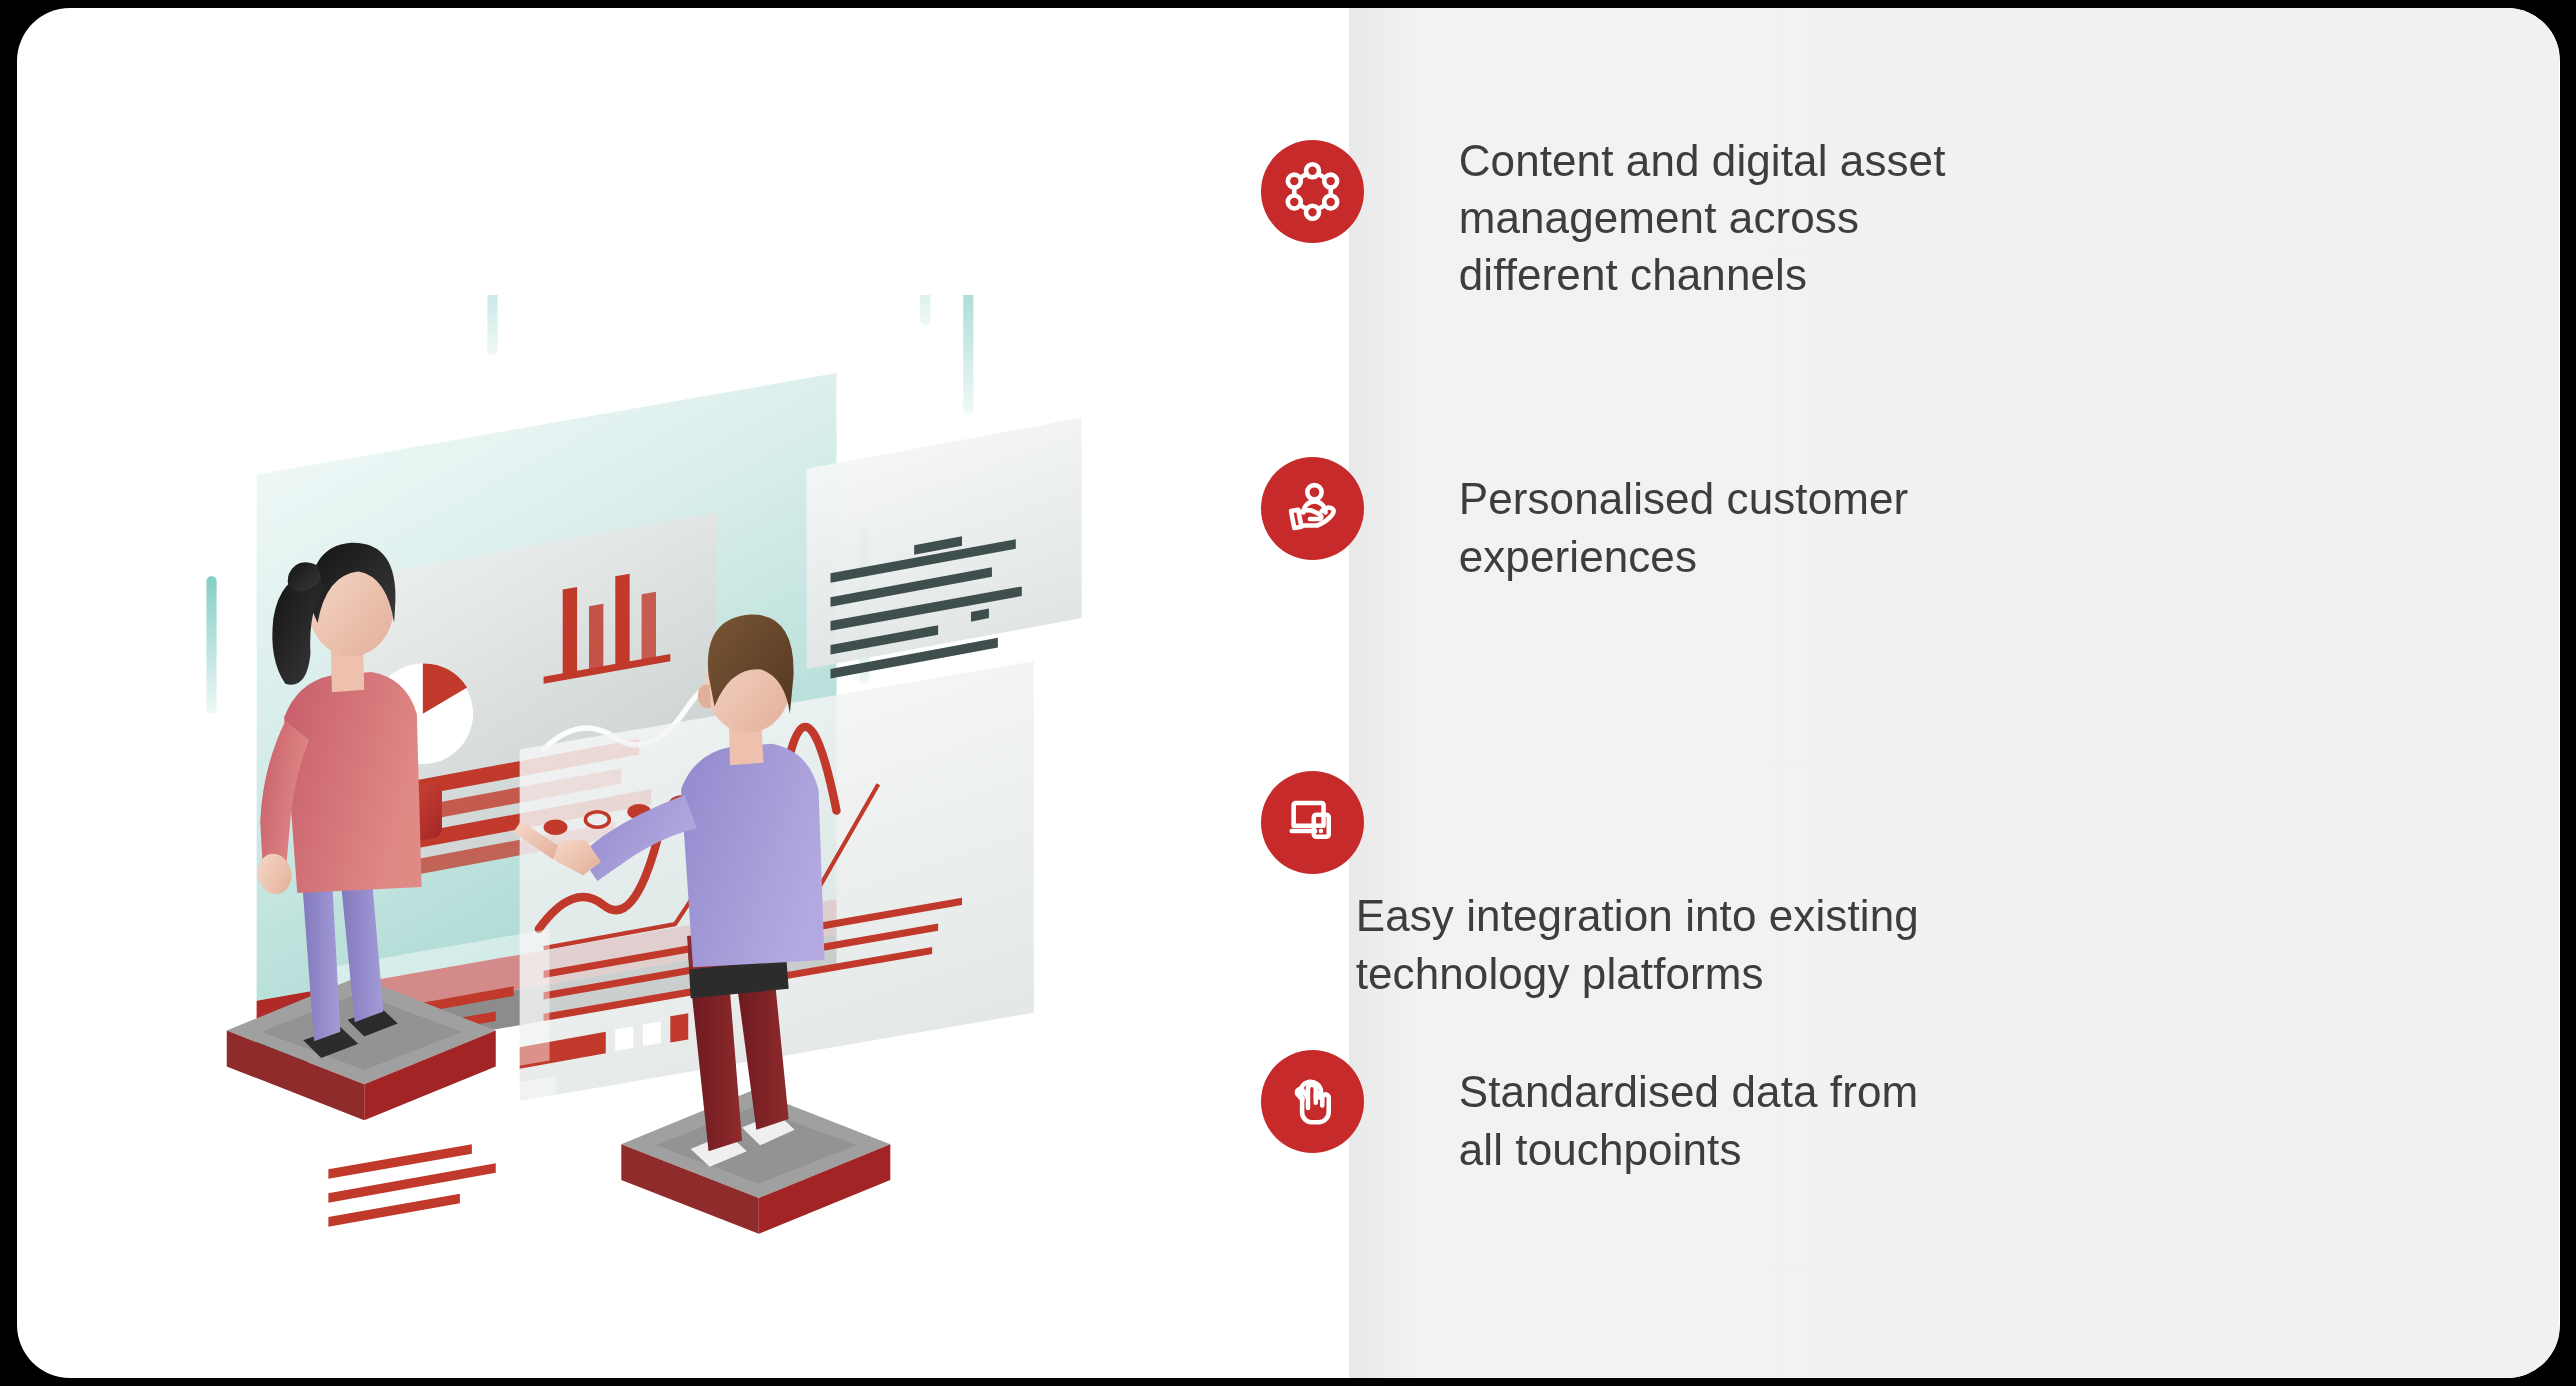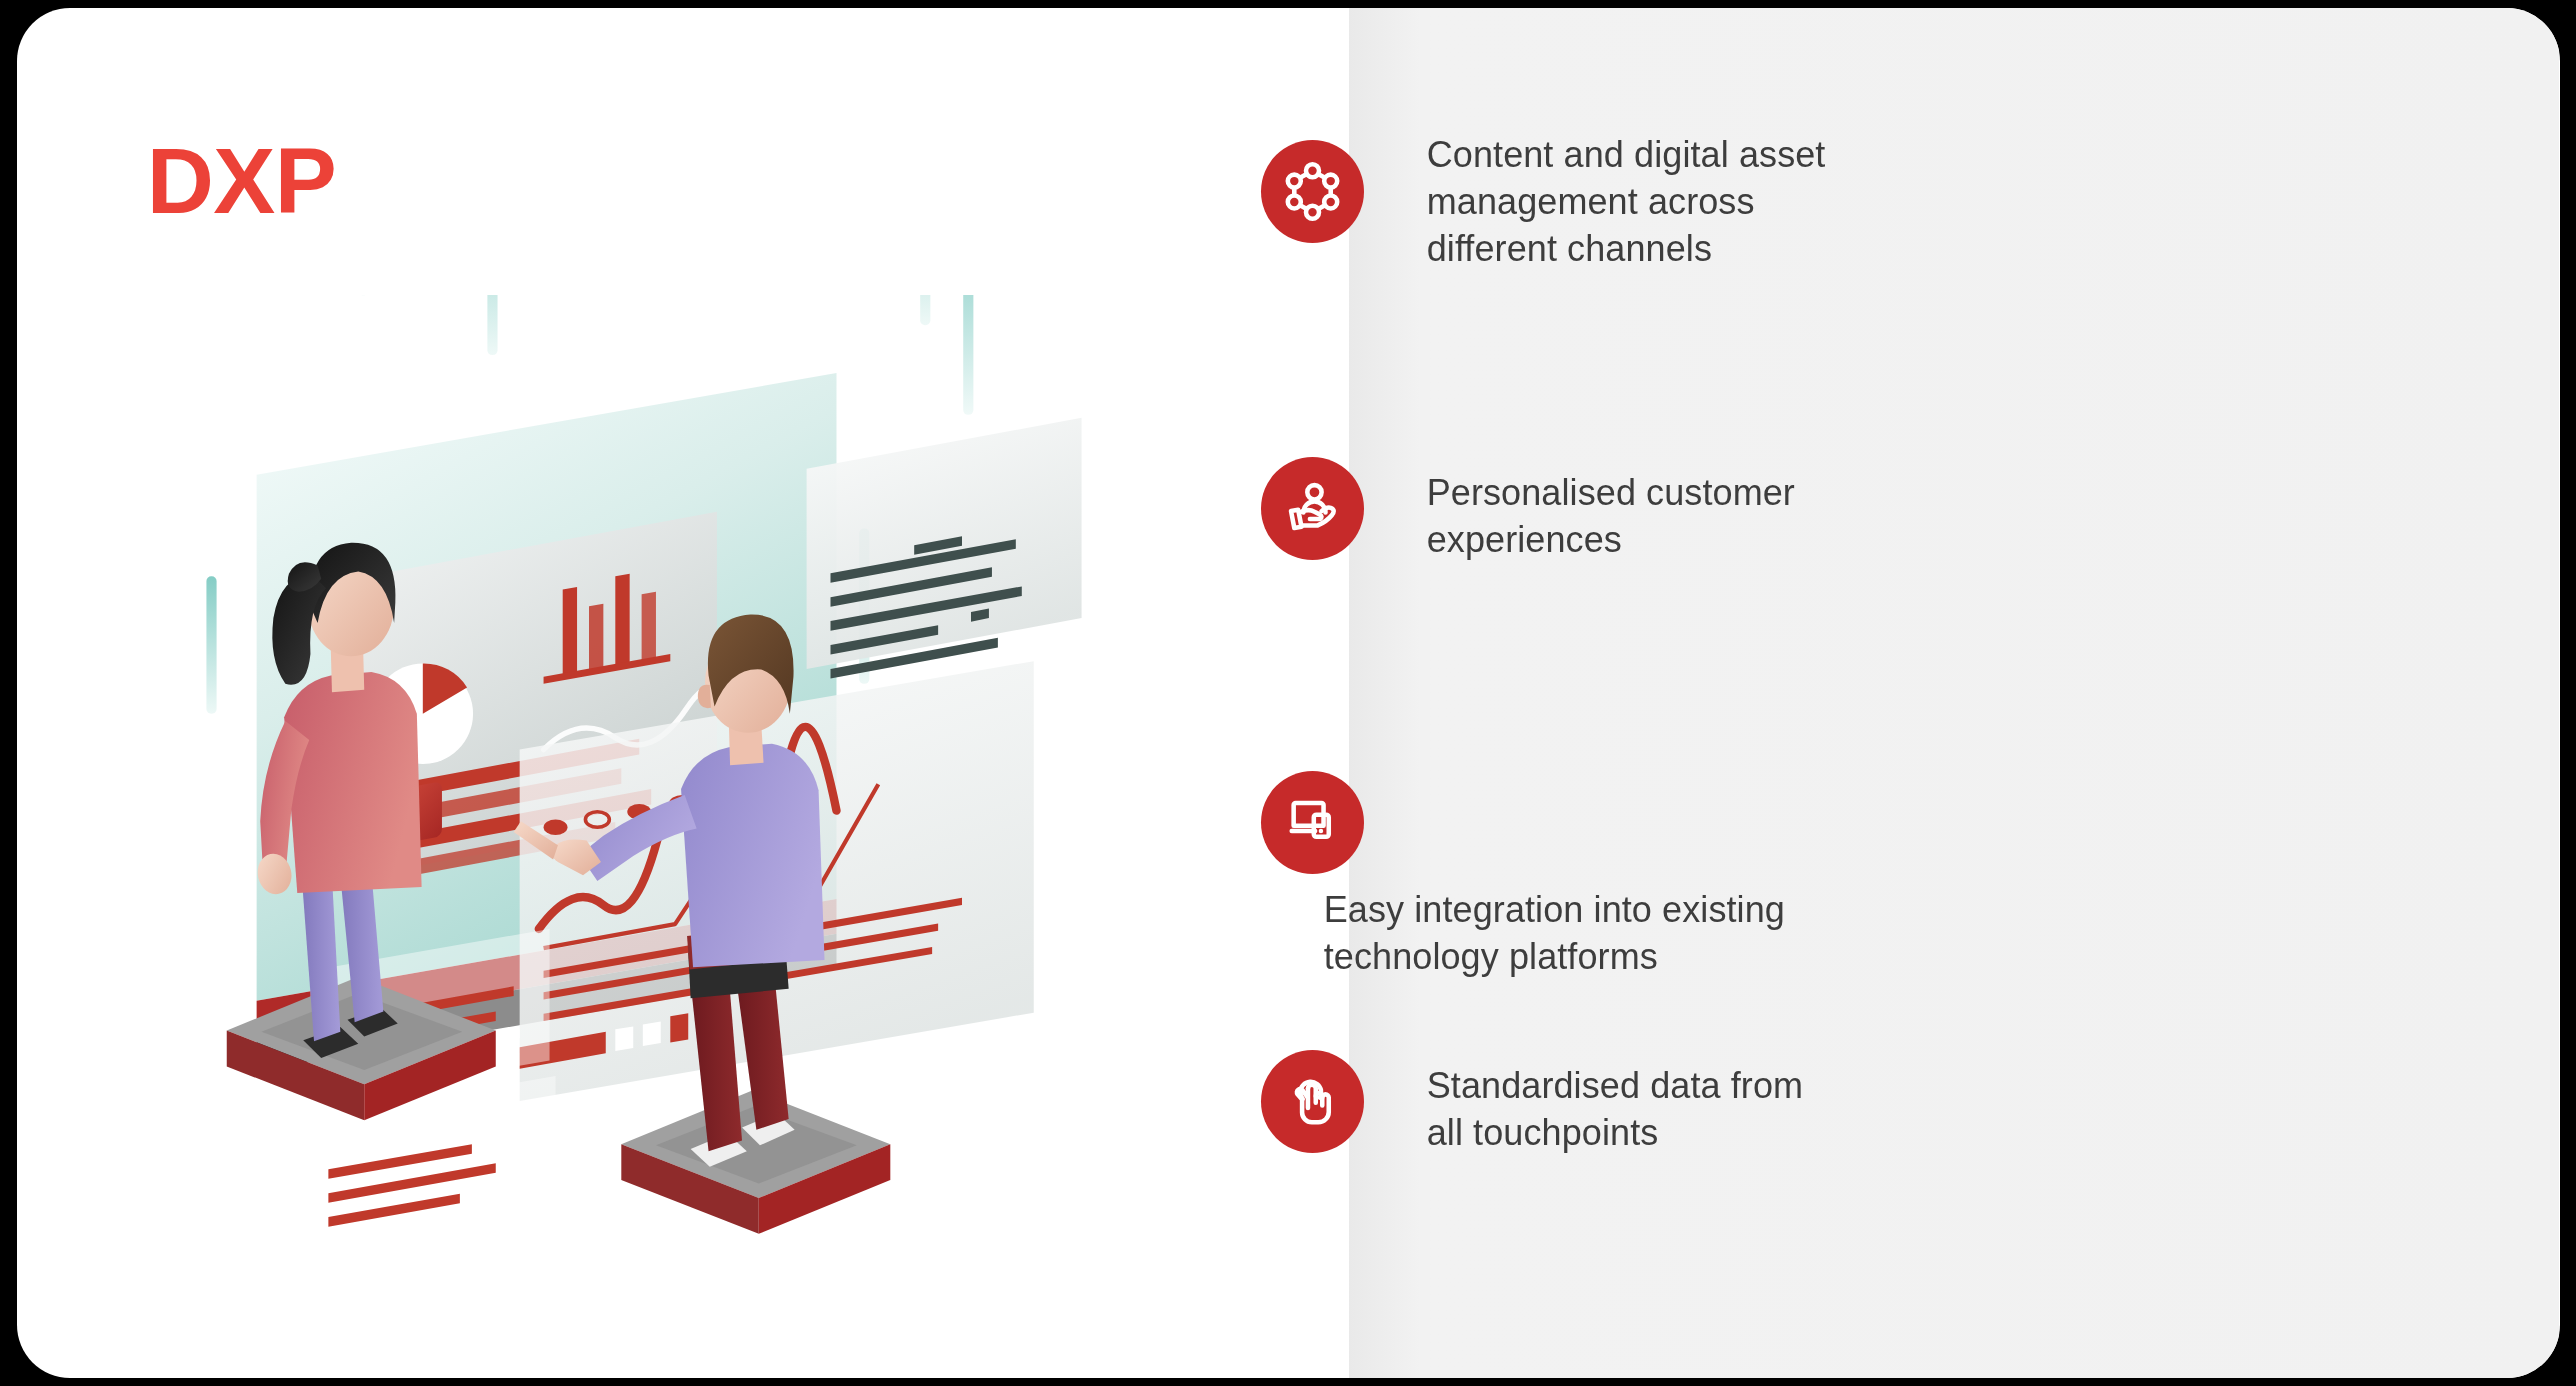--- a/index.html
+++ b/index.html
@@ -29,41 +29,40 @@
   .f0{top:24px;} .f1{top:341px;justify-content:space-between;} .f2{top:655px;flex-direction:column;} .f3{top:934px;}
 
   .icon-circle{
     width:103px;height:103px;border-radius:50%;
     background:#c62a2a; flex:0 0 103px;
     display:flex;align-items:center;justify-content:center;
   }
   .icon-circle svg{width:65px;height:65px;display:block;}
 
   .feat-text{
-    margin-left:63px; color:#3d3d3d;
-    font-size:36px; line-height:1.30; font-weight:400;
+    margin-left:95px; color:#3d3d3d;
+    font-size:44px; line-height:1.30; font-weight:400;
     white-space:pre-line; letter-spacing:0.1px;
   }
   .f0 .feat-text{margin-top:-8.4px;}
   .f1 .feat-text{margin-top:13px;}
   .f2 .feat-text{margin-top:13px;}
   .f3 .feat-text{margin-top:13px;}
 
   
   .illo{position:absolute; left:144px; top:287px; width:1076px; height:969px;}
   .illo svg{width:100%;height:100%;display:block;}
 </style>
 </head>
 <body>
 
 <div class="card">
 
   <div class="bg-right"></div>
 
-  <div class="title">DXP</div>
 
   <div class="illo">
     <svg viewBox="0 0 1800 1620" xmlns="http://www.w3.org/2000/svg">
       <defs>
         <linearGradient id="gTeal" x1="0" y1="0" x2="0.5" y2="1">
           <stop offset="0%" stop-color="#f3fbfa"></stop>
           <stop offset="45%" stop-color="#cfe9e5"></stop>
           <stop offset="100%" stop-color="#8fcdc4"></stop>
         </linearGradient>
         <linearGradient id="gGray" x1="0" y1="0" x2="0.6" y2="1">

